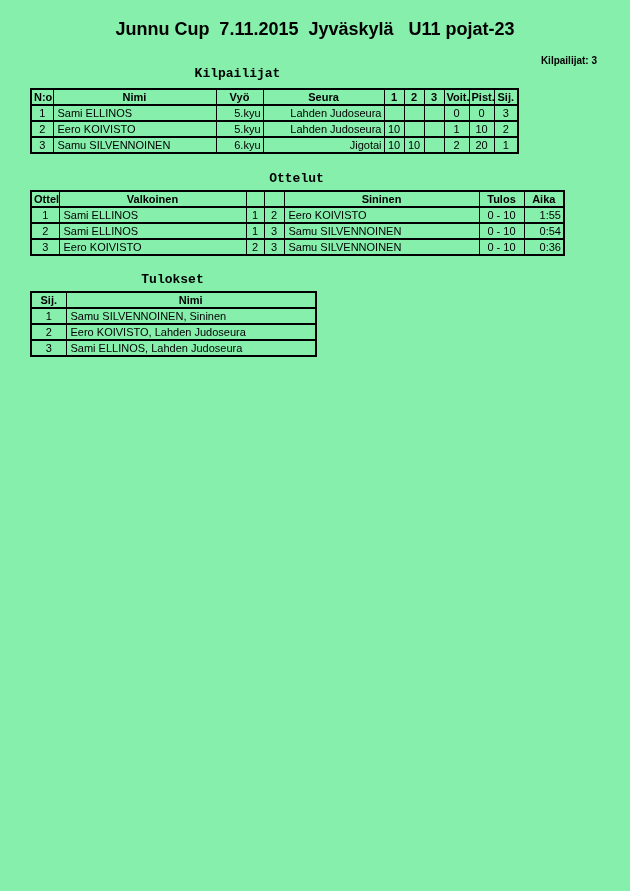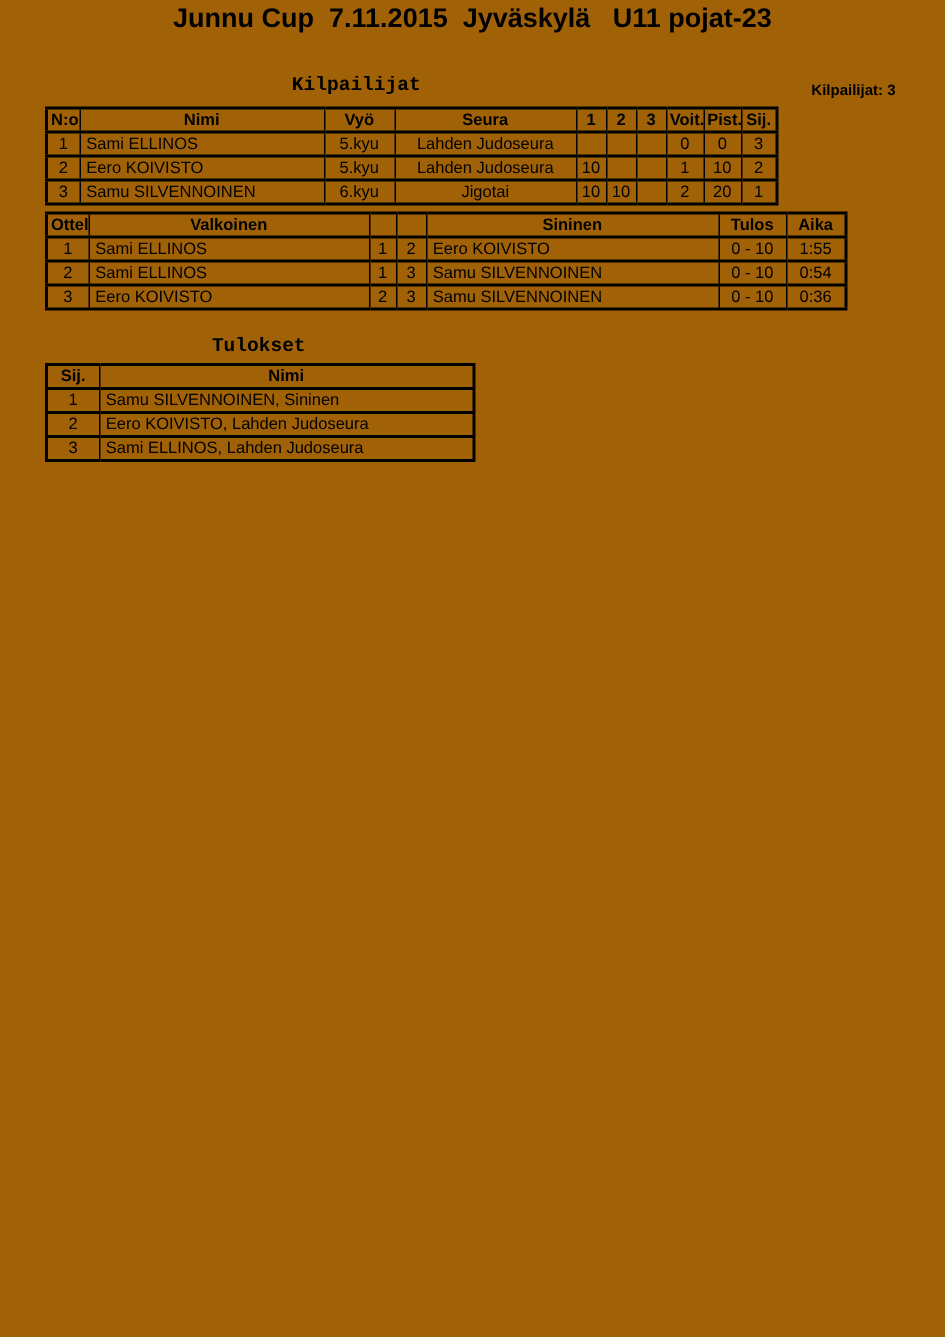--- a/index.html
+++ b/index.html
@@ -6,22 +6,23 @@
   html, body { margin: 0; padding: 0; }
   body {
     background: #ffffff;
     color: #000000;
     font-family: "Liberation Sans", "DejaVu Sans", sans-serif;
   }
   .page {
     position: relative;
     width: 630px;
     height: 891px;
-    background: #a16207;
+    background: #86efac;
     overflow: hidden;
+    padding-top: 17px;
   }
   .title {
     margin: 0;
     text-align: center;
     font-size: 18px;
     line-height: 25px;
     font-weight: bold;
     white-space: pre;
   }
   .count {
@@ -59,21 +60,21 @@
     line-height: 12px;
     padding: 1px 2px;
     height: 14px;
     overflow: hidden;
     white-space: nowrap;
   }
   th { font-weight: bold; vertical-align: middle; }
   td { vertical-align: middle; text-align: center; }
   .vt { vertical-align: top; }
   .vb { vertical-align: bottom; }
-  .al { text-align: center; }
+  .al { text-align: right; }
   .name-cell { text-align: left; padding-left: 4px; }
 </style>
 </head>
 <body>
 
 <div class="page">
 
   <h1 class="title">Junnu Cup  7.11.2015  Jyväskylä   U11 pojat-23</h1>
 
   <div class="count">Kilpailijat: 3</div>
@@ -140,20 +141,21 @@
         <td class="vb">10</td>
         <td class="vb">10</td>
         <td class="vb"></td>
         <td class="vb">2</td>
         <td class="vb">20</td>
         <td class="vb">1</td>
       </tr>
     </tbody>
   </table>
 
+  <h2 class="sec-heading" id="h-matches">Ottelut</h2>
 
   <table id="t-matches">
     <colgroup>
       <col style="width:28px">
         <col style="width:187px">
         <col style="width:18px">
         <col style="width:20px">
       <col style="width:195px">
         <col style="width:45px">
         <col style="width:40px">

